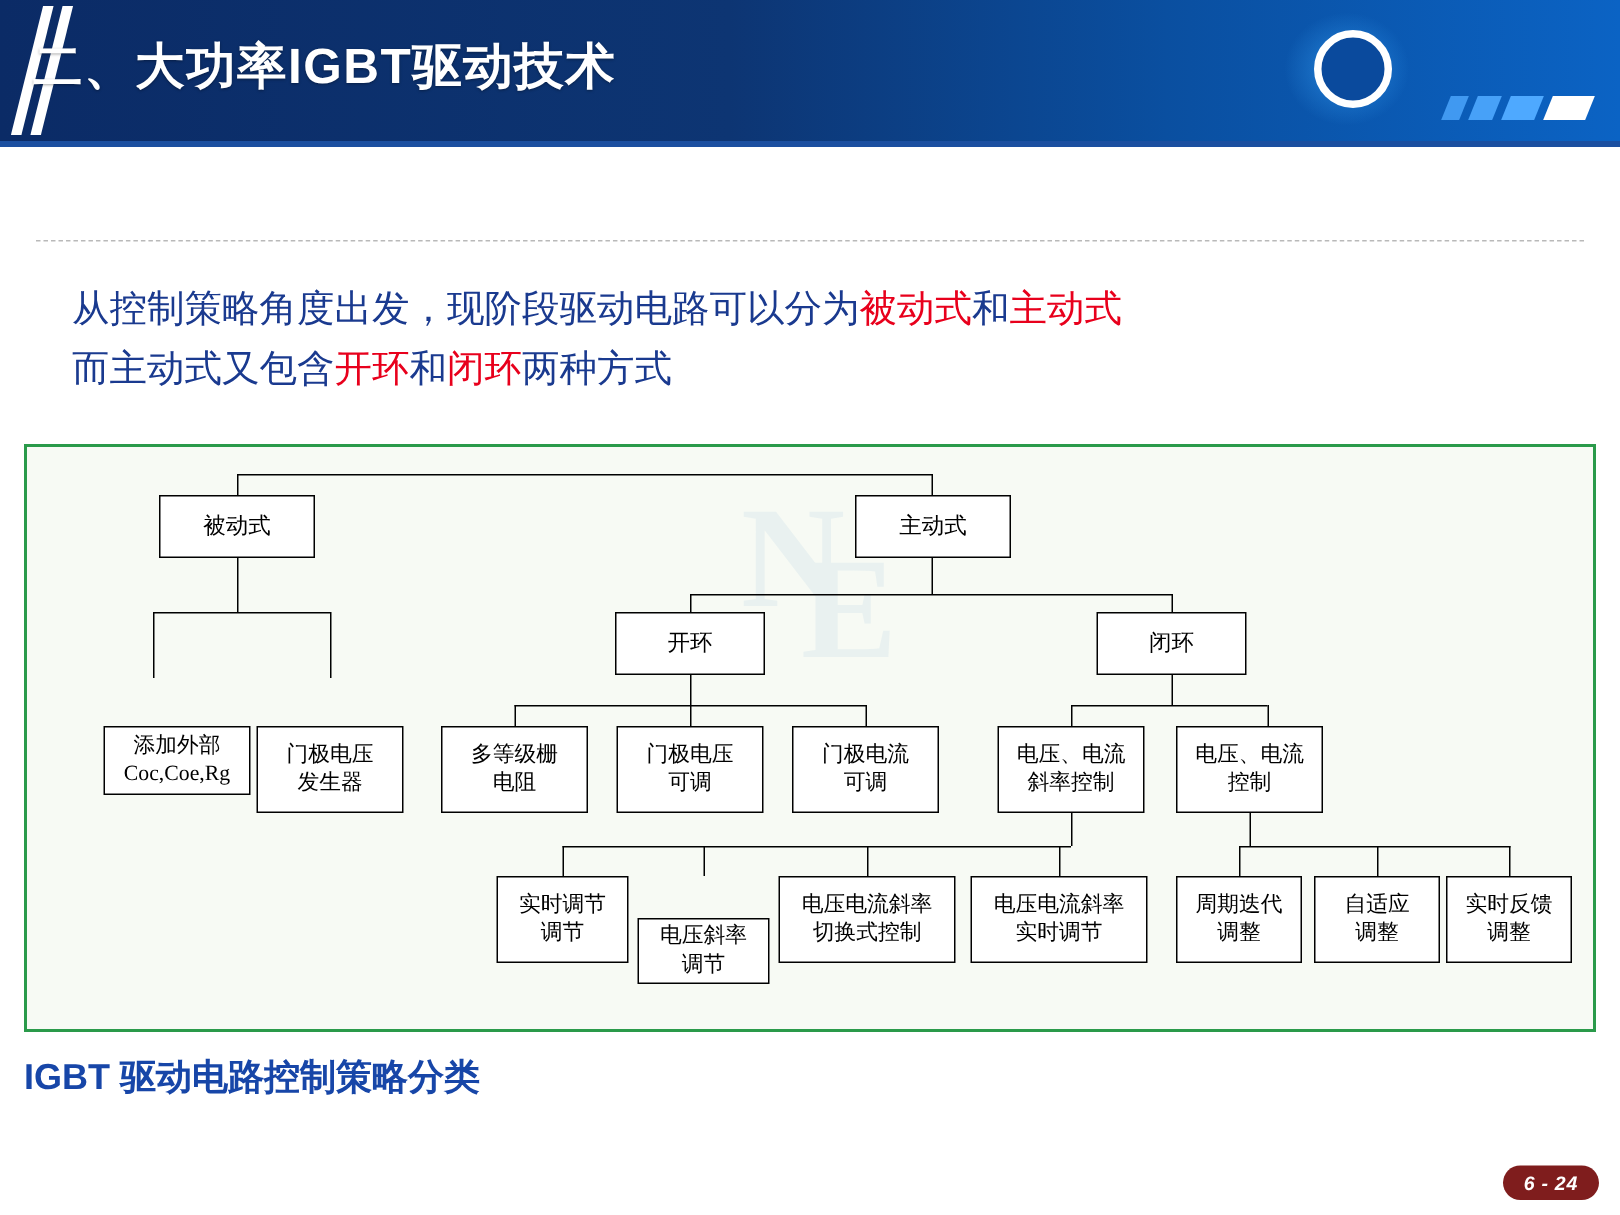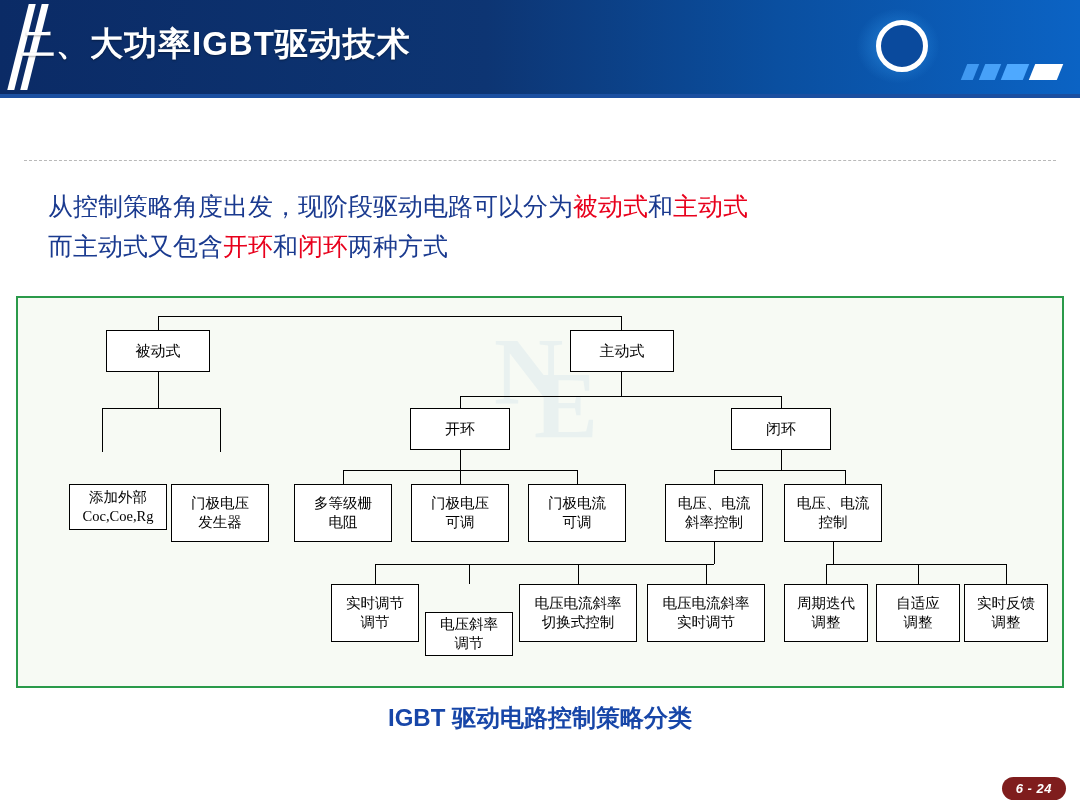--- a/index.html
+++ b/index.html
@@ -104,21 +104,21 @@
     white-space:pre-line;
     padding:1px 2px;
   }
   .node.small { font-size:14.5px; }
 
   .line { position:absolute; background:#000000; }
   .line.h { height:1.4px; }
   .line.v { width:1.4px; }
 
   .caption {
-    position:absolute; left:0; top:604px; width:1048px; text-align:center;
+    position:absolute; left:0; top:604px; width:1048px; text-align:left;
     color:#1746a8; font-size:24px; font-weight:bold;
     font-family:"Liberation Sans","DejaVu Sans",sans-serif;
   }
 
   .page-badge {
     position:absolute; right:14px; bottom:10px;
     background:#7f1d1d; color:#ffffff;
     border-radius:13px; padding:4px 14px;
     font-size:13px; font-weight:bold; letter-spacing:.5px;
     font-family:"Liberation Sans", sans-serif;

